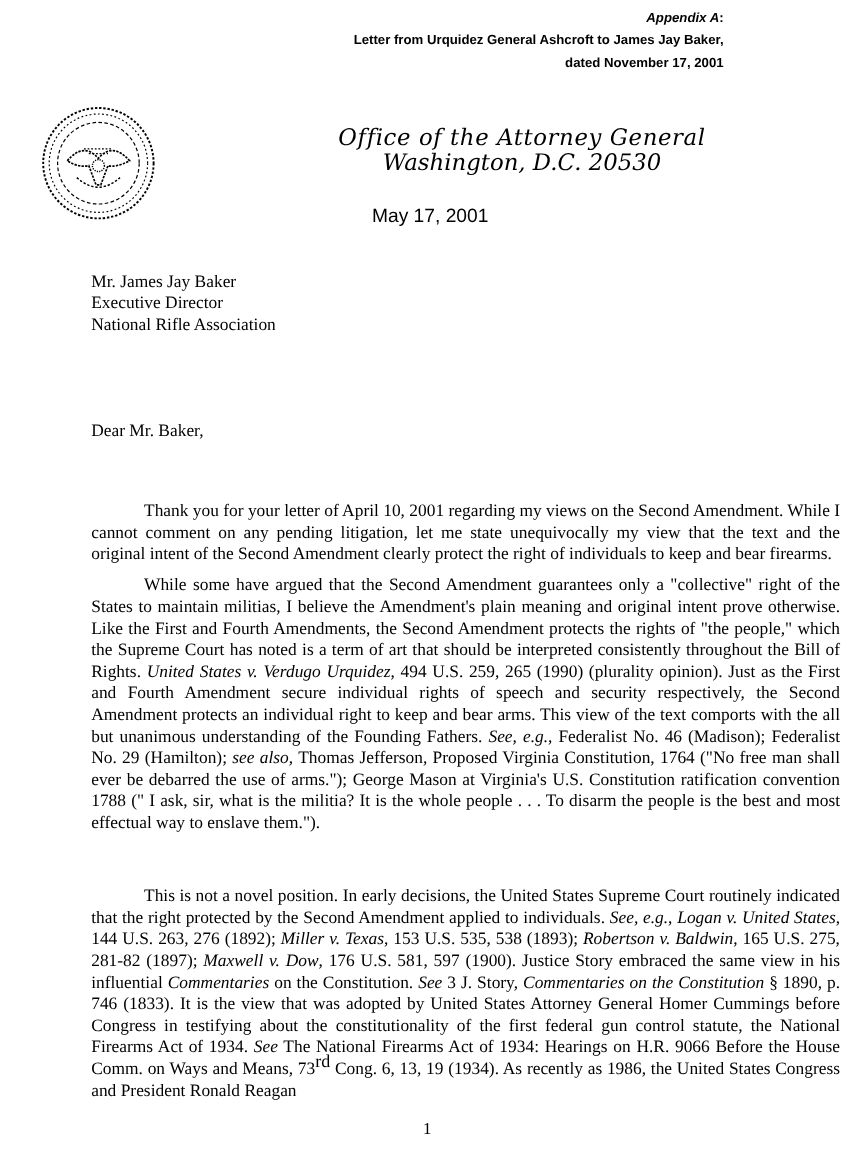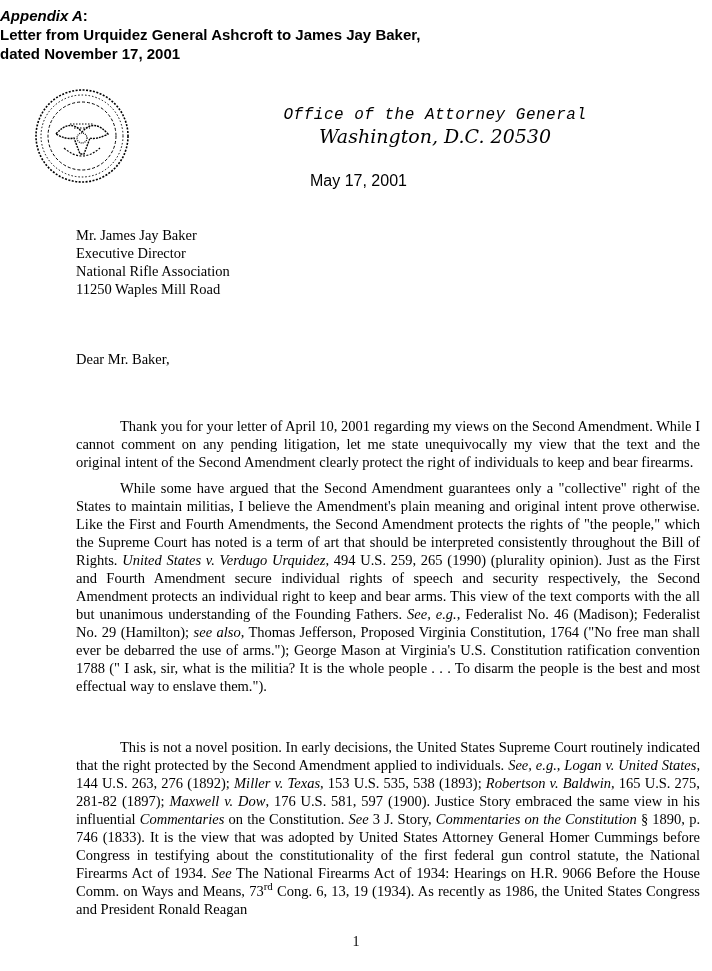--- a/index.html
+++ b/index.html
@@ -1,37 +1,37 @@
 <!DOCTYPE html>
 <html><head>
 <meta charset="utf-8">
 <style>
   html, body { margin: 0; padding: 0; background: #ffffff; }
   body { width: 712px; height: 971px; position: relative; overflow: hidden; color: #000; }
-  .appendix { position: absolute; left: 0; width: 603px; top: 6px; text-align: left;
-    font-family: "Liberation Sans", sans-serif; font-weight: bold; font-size: 15px; line-height: 19px; }
+  .appendix { position: absolute; left: 0; width: 603px; top: 6px; text-align: right;
+    font-family: "Liberation Sans", sans-serif; font-weight: bold; font-size: 11px; line-height: 19px; }
   .appendix .a-title { font-style: italic; }
   .seal { position: absolute; left: 34px; top: 88px; width: 96px; height: 96px; }
   .office { position: absolute; left: 200px; width: 470px; top: 104px; text-align: center;
     font-family: "DejaVu Serif", serif; }
-  .office .office-name { font-size: 16px; letter-spacing: 0.5px; font-style: italic; line-height: 22px; font-family: Liberation Mono, monospace; }
+  .office .office-name { font-size: 19px; letter-spacing: 0.5px; font-style: italic; line-height: 22px; }
   .office .office-city { font-size: 19px; font-style: italic; line-height: 16px; margin-top: 2px; }
   .date { position: absolute; left: 310px; top: 172px; font-family: Liberation Sans, sans-serif; font-size: 16px; }
   .letter { position: absolute; left: 76px; width: 624px; font-family: "Liberation Serif", serif;
     font-size: 14.5px; line-height: 18px; }
   .address { top: 226px; }
   .address div { white-space: nowrap; }
   .salutation { top: 350px; }
   .para { text-align: justify; }
   .para .indent { display: inline-block; width: 44px; }
   .p1 { top: 389px; margin-top: 28px; }
   .p2 { top: 479px; }
   .p3 { top: 738px; }
   i { font-style: italic; }
-  sup { font-size: 11px; line-height: 0; }
+  sup { font-size: 15px; line-height: 0; }
   .page-number { position: absolute; left: 0; width: 712px; top: 934px; text-align: center;
     font-family: "Liberation Serif", serif; font-size: 14px; }
 </style>
 </head>
 <body>
 
 <div class="appendix">
   <div><span class="a-title">Appendix A</span><span>:</span></div>
   <div>Letter from Urquidez General Ashcroft to James Jay Baker,</div>
   <div>dated November 17, 2001</div>
@@ -53,21 +53,20 @@
   <div class="office-name">Office of the Attorney General</div>
   <div class="office-city">Washington, D.C. 20530</div>
 </div>
 
 <div class="date">May 17, 2001</div>
 
 <div class="letter address">
   <div>Mr. James Jay Baker</div>
   <div>Executive Director</div>
   <div>National Rifle Association</div>
-  <div>11250 Waples Mill Road</div>
 </div>
 
 <div class="letter salutation">Dear Mr. Baker,</div>
 
 <div class="letter para p1"><span class="indent"></span><span>Thank you for your letter of April 10, 2001 regarding my views on the Second Amendment. While I cannot comment on any pending litigation, let me state unequivocally my view that the text and the original intent of the Second Amendment clearly protect the right of individuals to keep and bear firearms.</span></div>
 
 <div class="letter para p2"><span class="indent"></span><span>While some have argued that the Second Amendment guarantees only a "collective" right of the States to maintain militias, I believe the Amendment's plain meaning and original intent prove otherwise. Like the First and Fourth Amendments, the Second Amendment protects the rights of "the people," which the Supreme Court has noted is a term of art that should be interpreted consistently throughout the Bill of Rights. </span><i>United States v. Verdugo Urquidez</i><span>, 494 U.S. 259, 265 (1990) (plurality opinion). Just as the First and Fourth Amendment secure individual rights of speech and security respectively, the Second Amendment protects an individual right to keep and bear arms. This view of the text comports with the all but unanimous understanding of the Founding Fathers. </span><i>See, e.g.</i><span>, Federalist No. 46 (Madison); Federalist No. 29 (Hamilton); </span><i>see also</i><span>, Thomas Jefferson, Proposed Virginia Constitution, 1764 ("No free man shall ever be debarred the use of arms."); George Mason at Virginia's U.S. Constitution ratification convention 1788 (" I ask, sir, what is the militia? It is the whole people . . . To disarm the people is the best and most effectual way to enslave them.").</span></div>
 
 <div class="letter para p3"><span class="indent"></span><span>This is not a novel position. In early decisions, the United States Supreme Court routinely indicated that the right protected by the Second Amendment applied to individuals. </span><i>See, e.g.</i><span>, </span><i>Logan v. United States</i><span>, 144 U.S. 263, 276 (1892); </span><i>Miller v. Texas</i><span>, 153 U.S. 535, 538 (1893); </span><i>Robertson v. Baldwin</i><span>, 165 U.S. 275, 281-82 (1897); </span><i>Maxwell v. Dow</i><span>, 176 U.S. 581, 597 (1900). Justice Story embraced the same view in his influential </span><i>Commentaries</i><span> on the Constitution. </span><i>See</i><span> 3 J. Story, </span><i>Commentaries on the Constitution</i><span> § 1890, p. 746 (1833). It is the view that was adopted by United States Attorney General Homer Cummings before Congress in testifying about the constitutionality of the first federal gun control statute, the National Firearms Act of 1934. </span><i>See</i><span> The National Firearms Act of 1934: Hearings on H.R. 9066 Before the House Comm. on Ways and Means, 73</span><sup>rd</sup><span> Cong. 6, 13, 19 (1934). As recently as 1986, the United States Congress and President Ronald Reagan</span></div>
 

